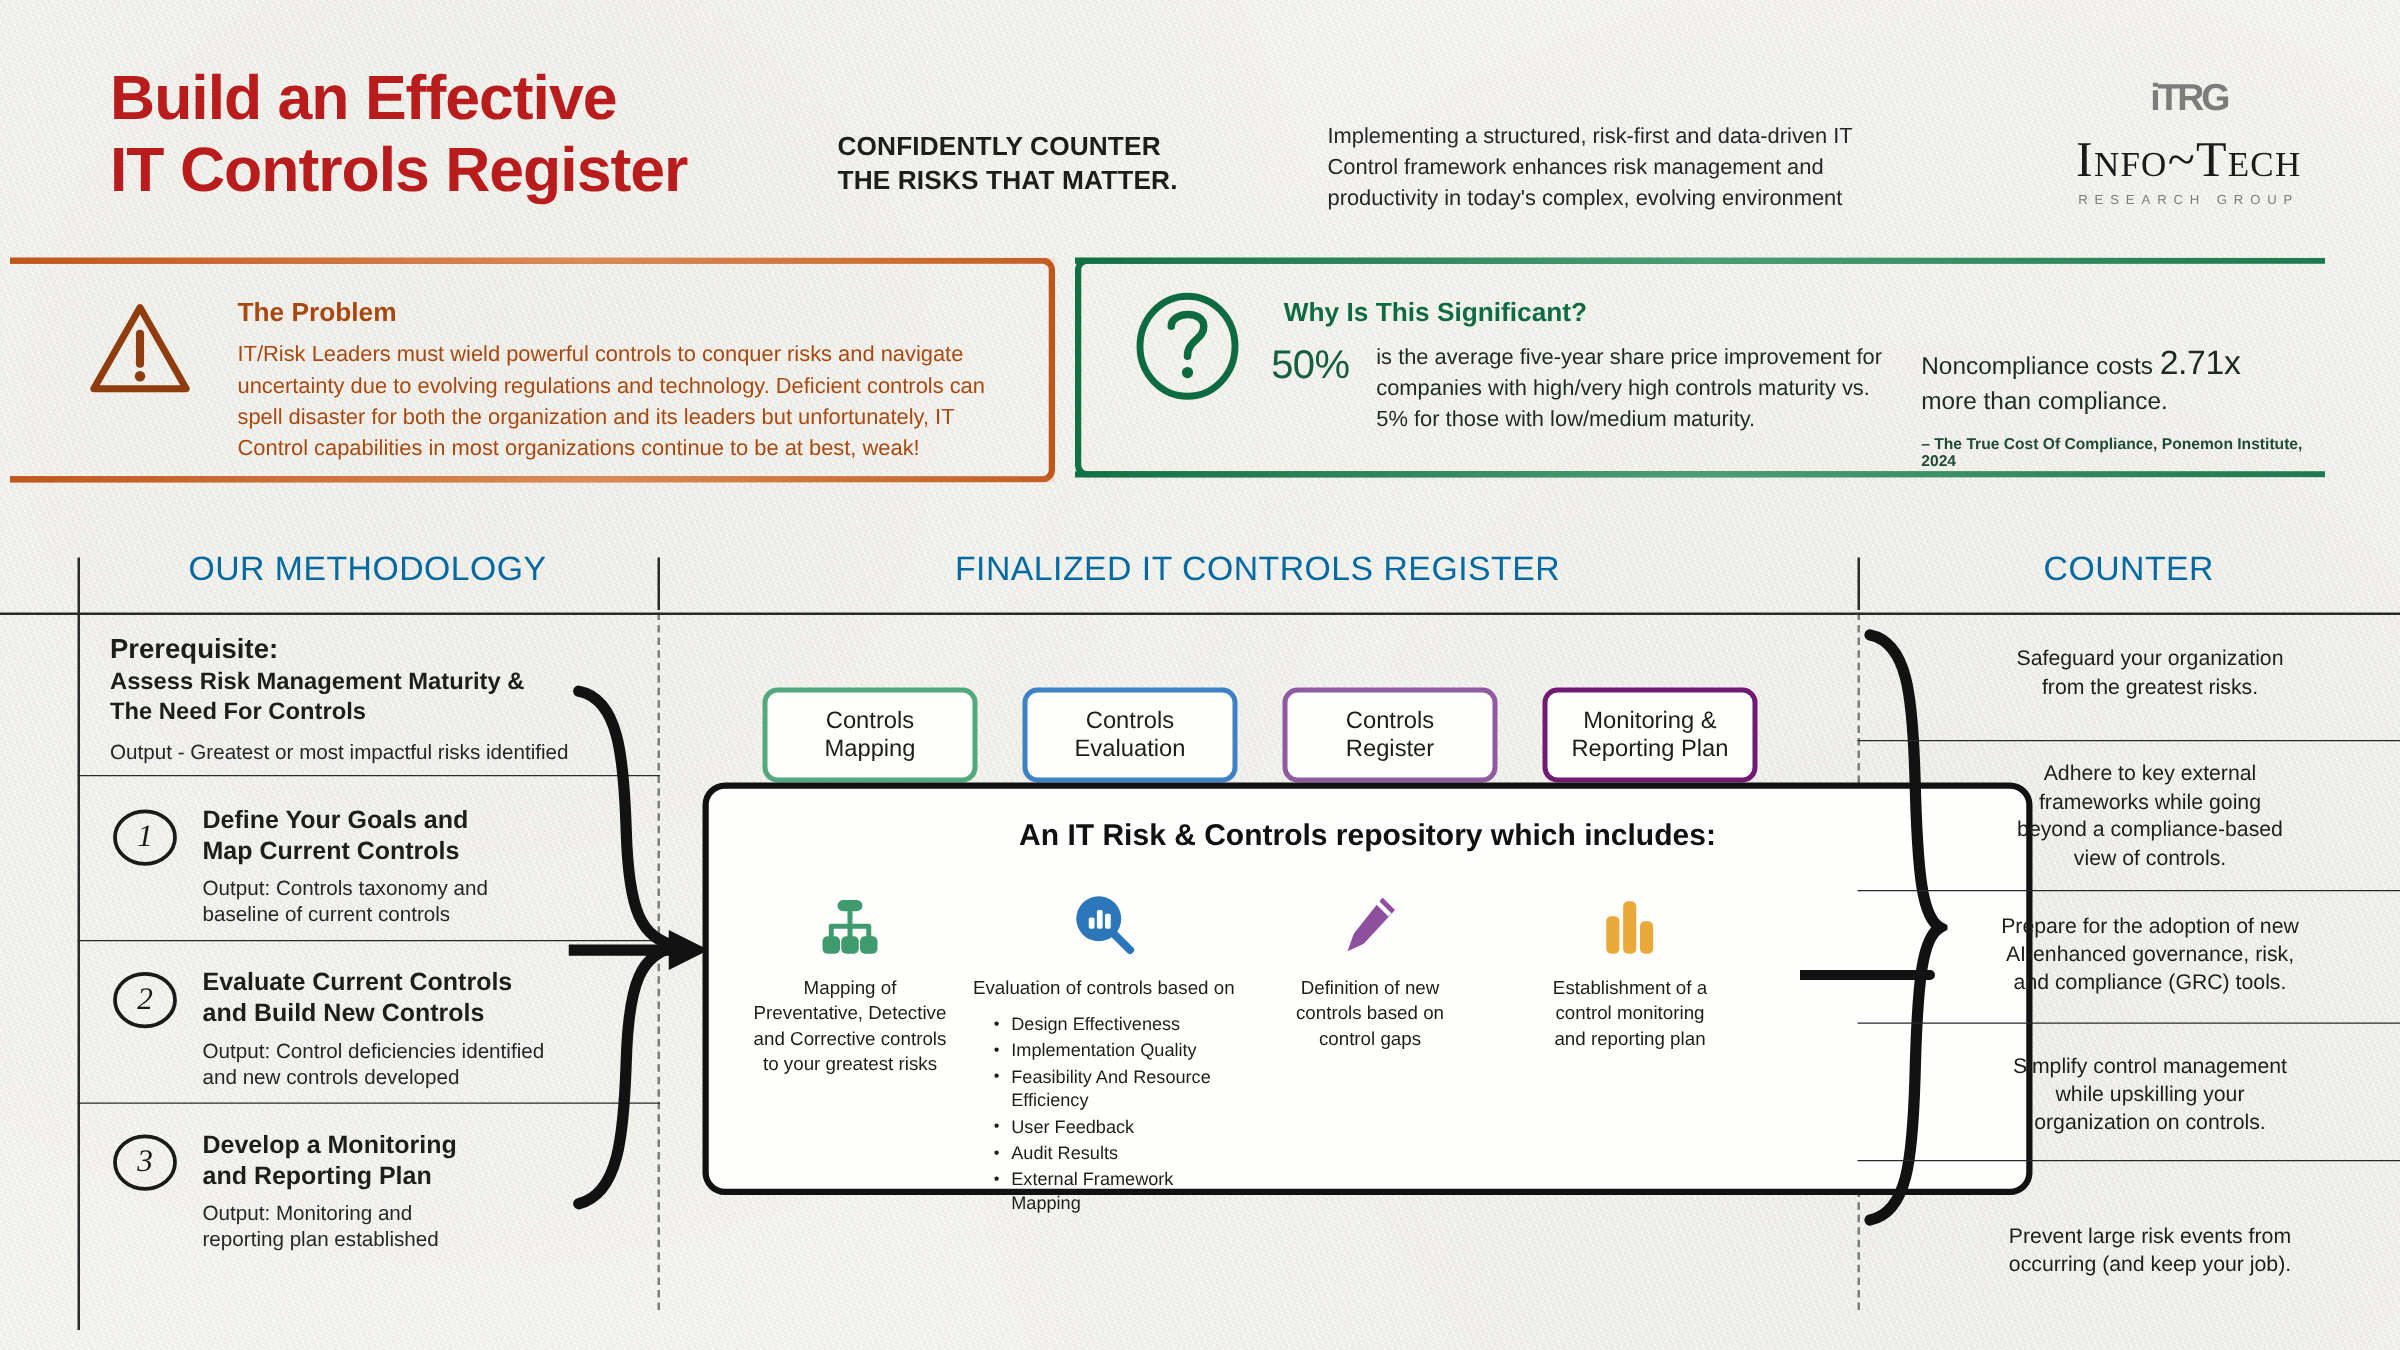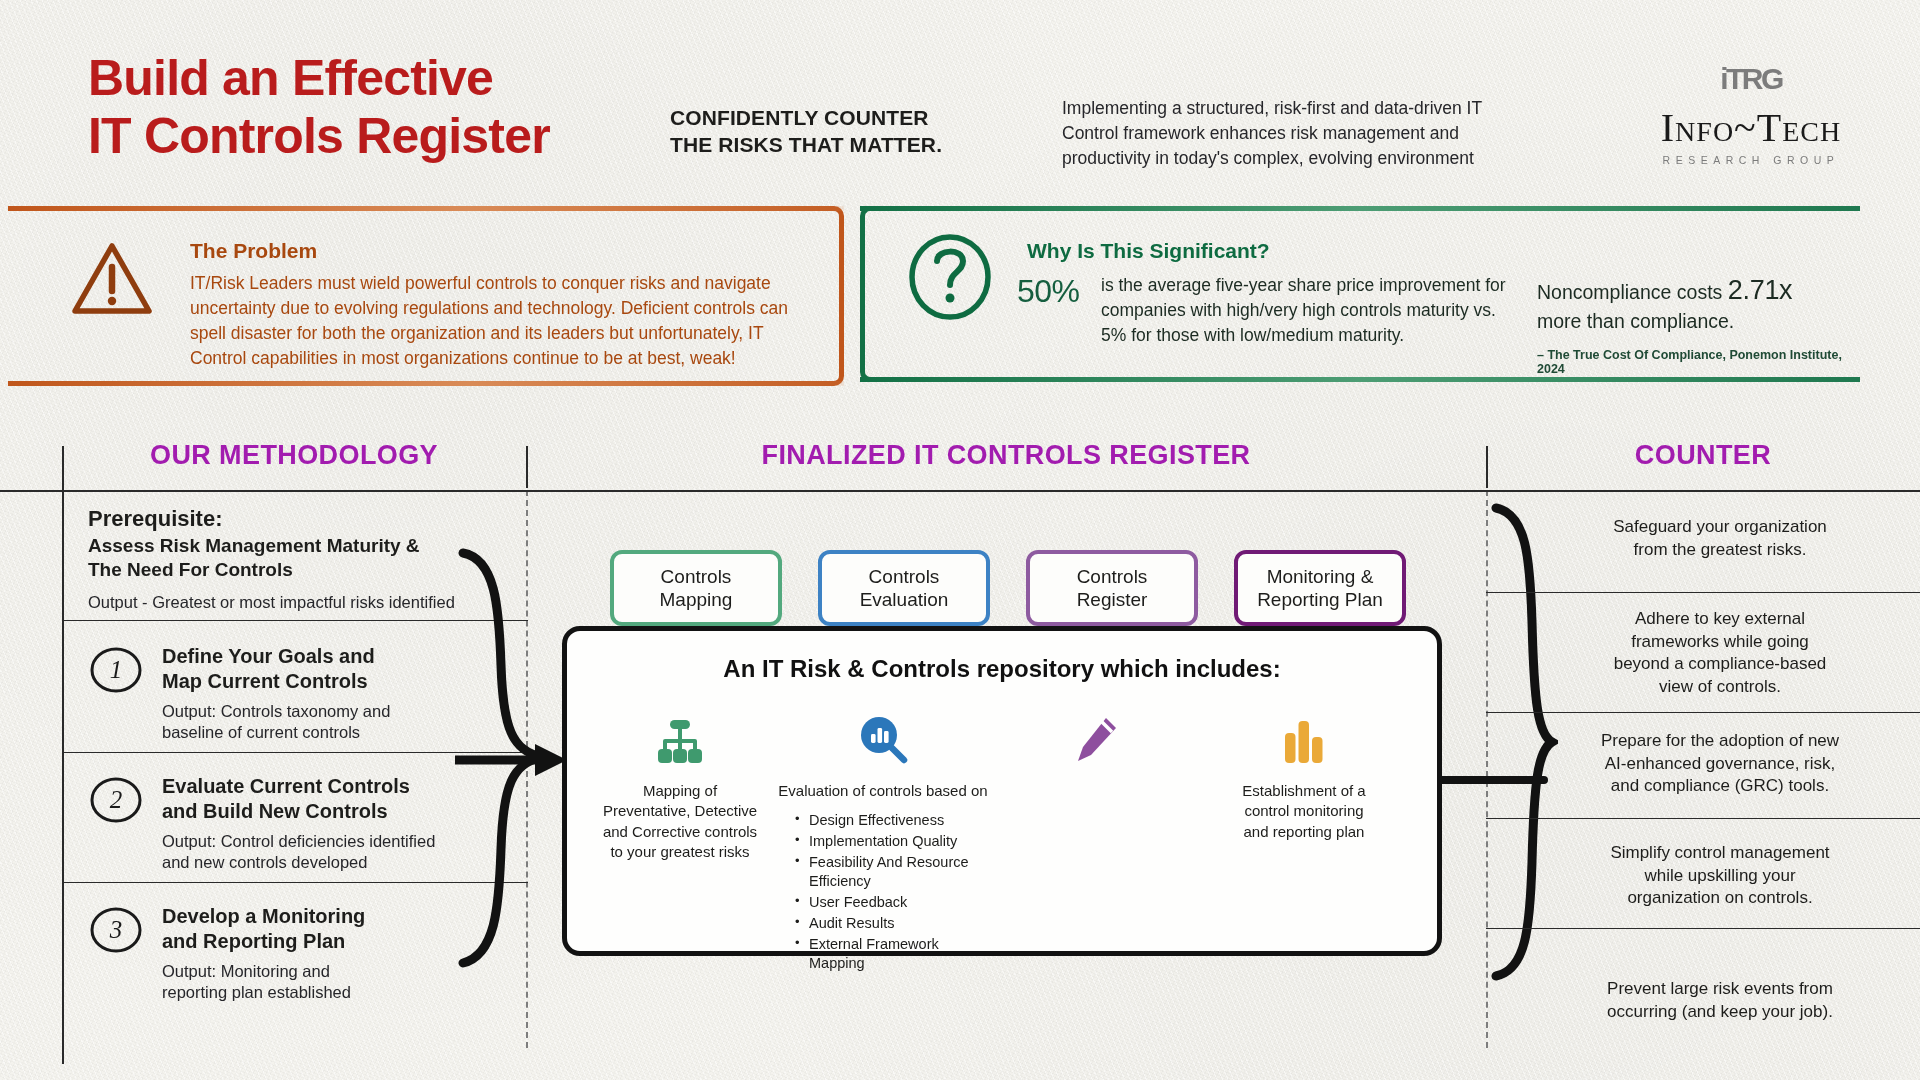--- a/index.html
+++ b/index.html
@@ -145,21 +145,21 @@
 
   
   .vdash {
     position: absolute; width: 0; border-left: 2px dashed #7d7d7d;
   }
   #vdash-1 { left: 526px; top: 60px; height: 558px; }
   #vdash-2 { left: 1486px; top: 60px; height: 558px; }
 
   .col-head {
     position: absolute; top: 10px;
-    font-size: 27px; font-weight: 700; color: #a21caf; letter-spacing: 0.4px;
+    font-size: 27px; font-weight: 400; color: #0369a1; letter-spacing: 0.4px;
     text-align: center;
   }
   #head-method   { left: 62px;  width: 464px; }
   #head-register { left: 526px; width: 960px; }
   #head-outcomes { left: 1486px;width: 434px; }
 
   
   #hr-left-top  { position:absolute; left: 0;   top: 60px; width: 528px; height: 1.5px; background:#2a2a2a; }
   #hr-mid-top   { position:absolute; left: 528px; top: 60px; width: 958px; height: 1.5px; background:#2a2a2a; }
   #hr-right-top { position:absolute; left: 1486px; top: 60px; width: 434px; height: 1.5px; background:#2a2a2a; }
@@ -194,21 +194,21 @@
     border-radius: 12px; background: #fdfdfb;
     display: flex; align-items: center; justify-content: center;
     font-size: 19px; color: #1d1d1b; line-height: 1.22; text-align: center;
   }
   #tab-0 { left: 610px; border: 4px solid #53a97e; }
   #tab-1 { left: 818px; border: 4px solid #3d82c4; }
   #tab-2 { left: 1026px;border: 4px solid #8e5ba0; }
   #tab-3 { left: 1234px;border: 4px solid #701a75; }
 
   #repo-box {
-    position: absolute; left: 562px; top: 196px; width: 880px; height: 330px;
+    position: absolute; left: 562px; top: 196px; width: 1064px; height: 330px;
     background: #fefefd; border: 5px solid #121212; border-radius: 18px;
   }
   #repo-title {
     position: absolute; top: 24px; left: 0; width: 100%;
     text-align: center; font-size: 24px; font-weight: 700; color: #111;
   }
 
   .pillar { position: absolute; top: 78px; text-align: center; }
   #pillar-0 { left: 24px;  width: 178px; }
   #pillar-1 { left: 202px; width: 228px; }
@@ -428,20 +428,23 @@
 to your greatest risks</div>
       </div>
 
       <div class="pillar" id="pillar-2">
         <div class="pillar-icon">
           <svg width="46" height="50" viewBox="0 0 46 50">
             <path d="M33 3 L43 13 L18 40 L5 46 L10 32 Z" fill="#8e4f9e"></path>
             <path d="M29 7 L39 17" stroke="#fff" stroke-width="3.5"></path>
           </svg>
         </div>
+        <div class="pillar-text" style="white-space:pre-line">Definition of new
+controls based on
+control gaps</div>
       </div>
 
       <div class="pillar" id="pillar-3">
         <div class="pillar-icon">
           <svg width="46" height="46" viewBox="0 0 46 46">
             <rect x="4" y="14" width="10.5" height="30" rx="4" fill="#eaa938"></rect>
             <rect x="17.5" y="2" width="10.5" height="42" rx="4" fill="#eaa938"></rect>
             <rect x="31" y="18" width="10.5" height="26" rx="4" fill="#eaa938"></rect>
           </svg>
         </div>

